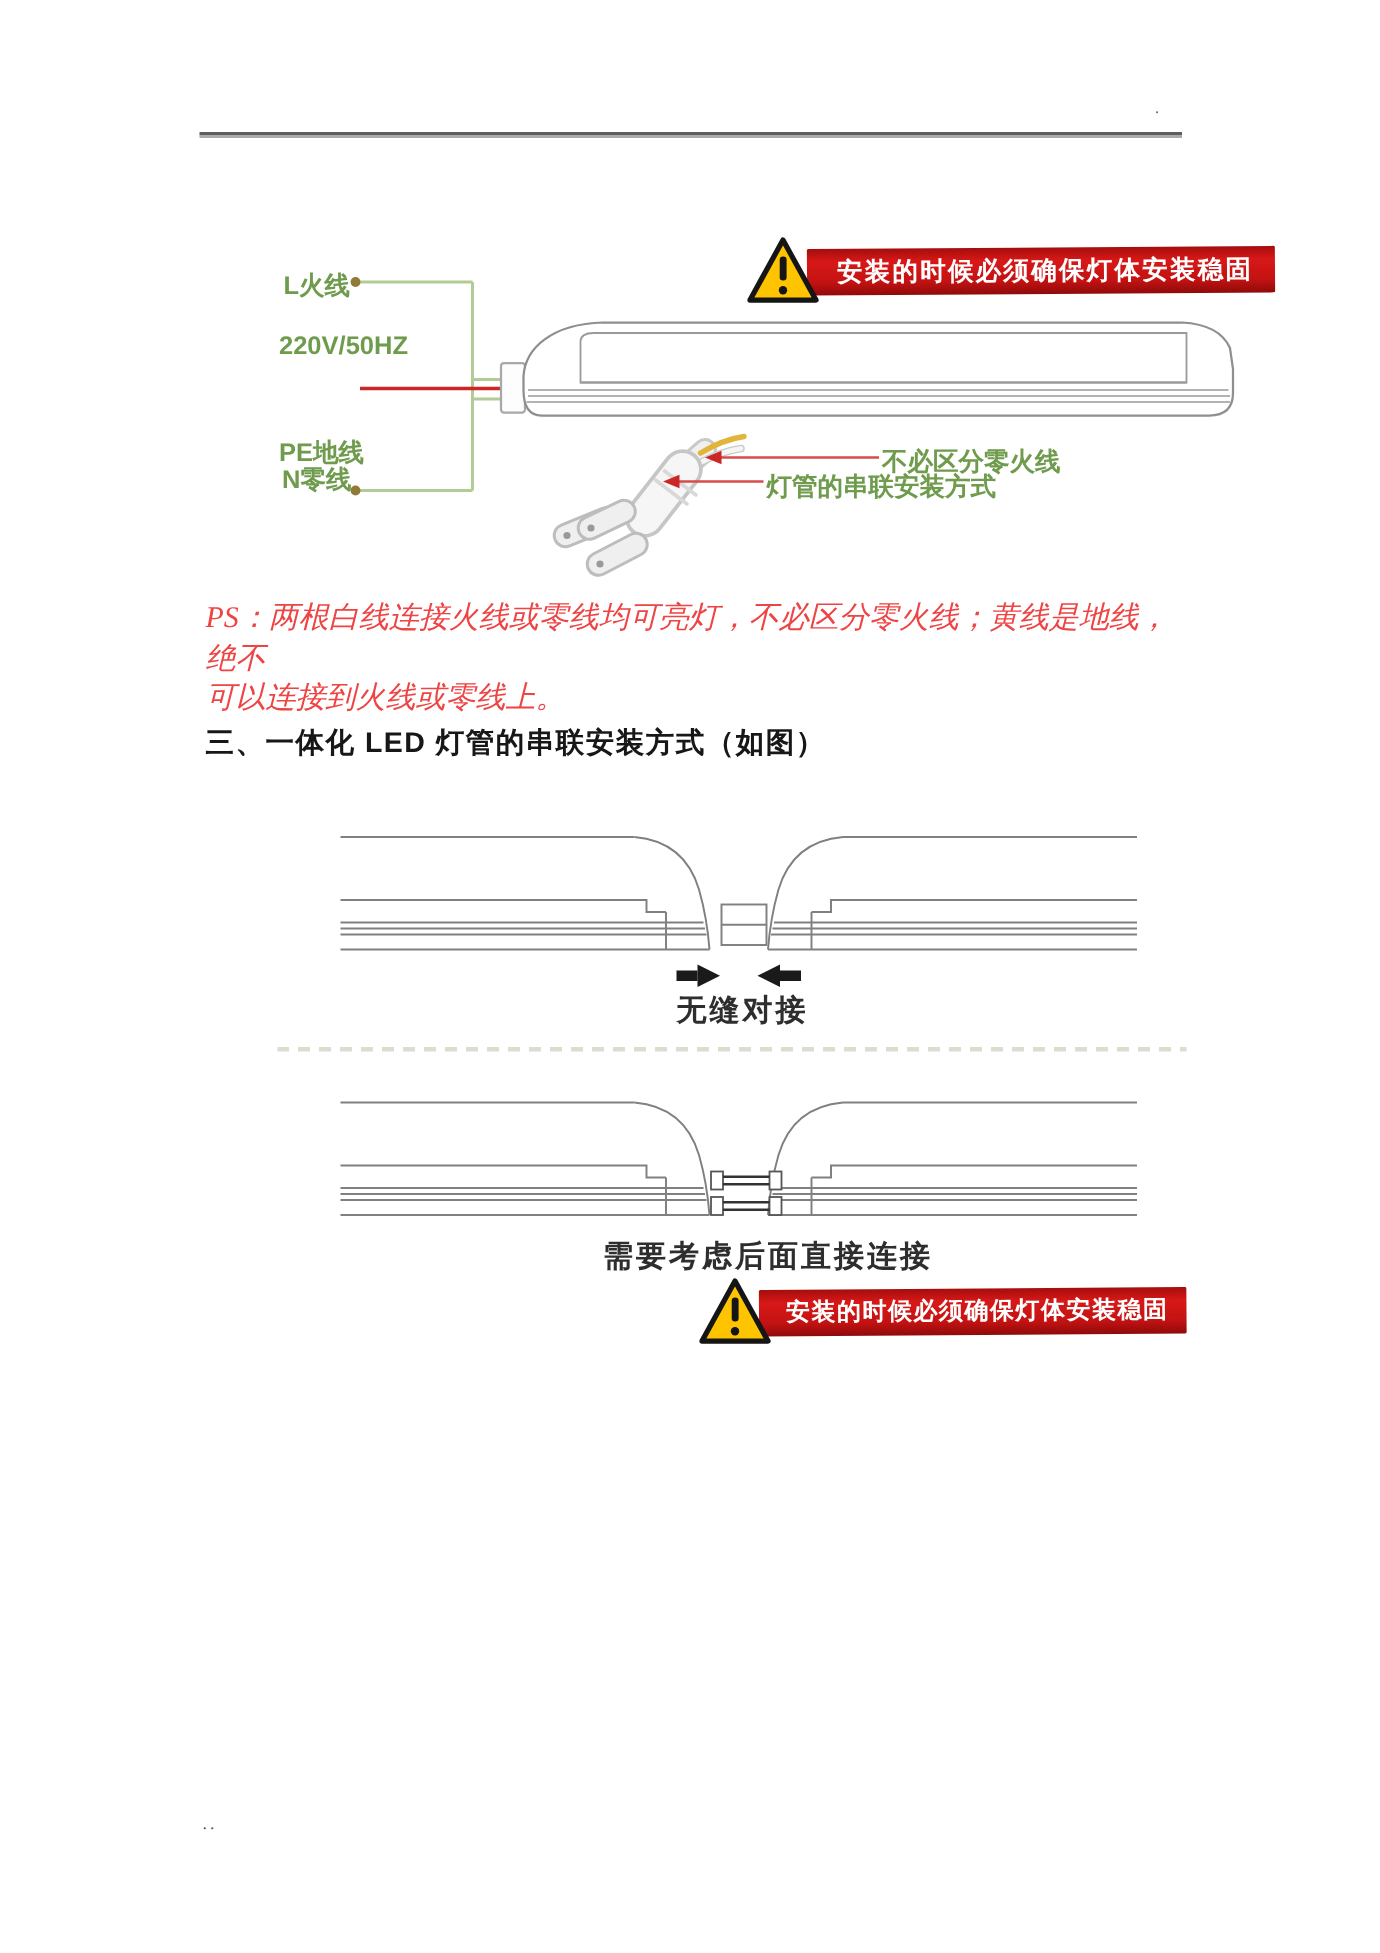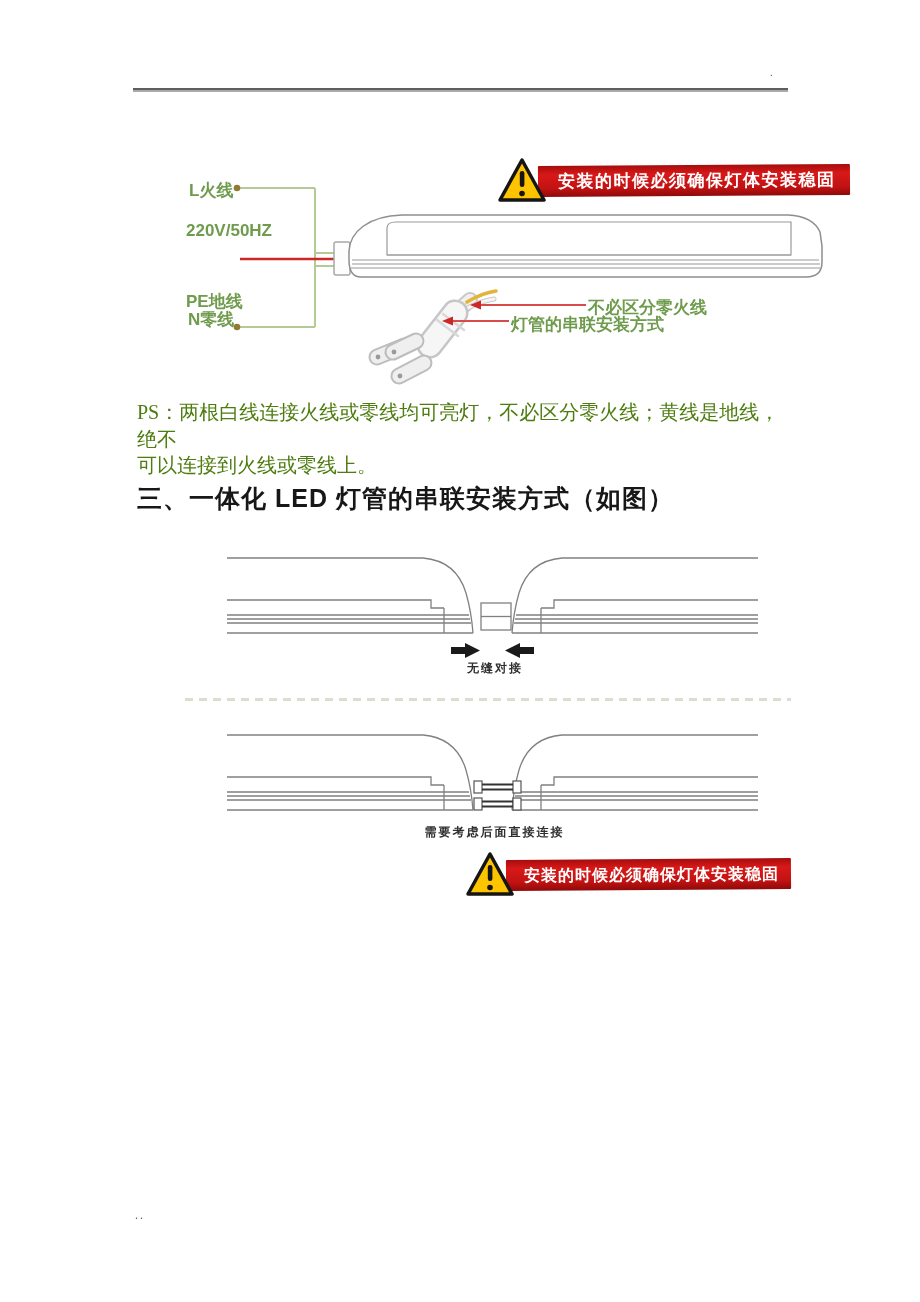--- a/index.html
+++ b/index.html
@@ -19,30 +19,30 @@
     position:absolute;left:40px;top:9px;height:31px;line-height:31px;white-space:nowrap;
     background:linear-gradient(180deg,#a50d0d 0%,#d81818 28%,#c31212 72%,#8f0a0a 100%);
     color:#ffffff;font-weight:bold;padding:0 14px 0 20px;letter-spacing:1.5px;
     font-family:"Liberation Sans","DejaVu Sans",sans-serif;
     transform:rotate(-0.4deg);border-radius:1px;
   }
   .banner .tri{position:absolute;left:0;top:2px;z-index:2;}
   .banner-2 .bar{font-size:16px;letter-spacing:1px;padding:0 12px 0 18px;}
   .banner-1 .bar{font-size:17px;}
   
-  .ps{color:#4d7c0f;font-size:20px;line-height:26.5px;white-space:pre-line;width:660px;}
+  .ps{color:#ef4444;font-size:20px;line-height:26.5px;white-space:pre-line;width:660px;font-style:italic;}
   
   .heading{
     color:#171717;font-family:"Liberation Sans","DejaVu Sans",sans-serif;
-    font-weight:bold;font-size:25px;letter-spacing:1px;white-space:nowrap;
+    font-weight:bold;font-size:19px;letter-spacing:1px;white-space:nowrap;
   }
   
   .dlabel{
     color:#2e2e2e;font-family:"Liberation Sans","DejaVu Sans",sans-serif;
-    font-weight:bold;font-size:12px;letter-spacing:2px;text-align:center;white-space:nowrap;
+    font-weight:bold;font-size:20px;letter-spacing:2px;text-align:center;white-space:nowrap;
   }
   .dashed-divider{
     left:185px;top:698px;width:606px;height:3px;
     background:repeating-linear-gradient(90deg,#d9dfcf 0 8px,transparent 8px 14px);
   }
   .footer-mark{left:135px;top:1208px;font-size:12px;color:#555;letter-spacing:2px;}
 </style>
 </head>
 <body>
 

